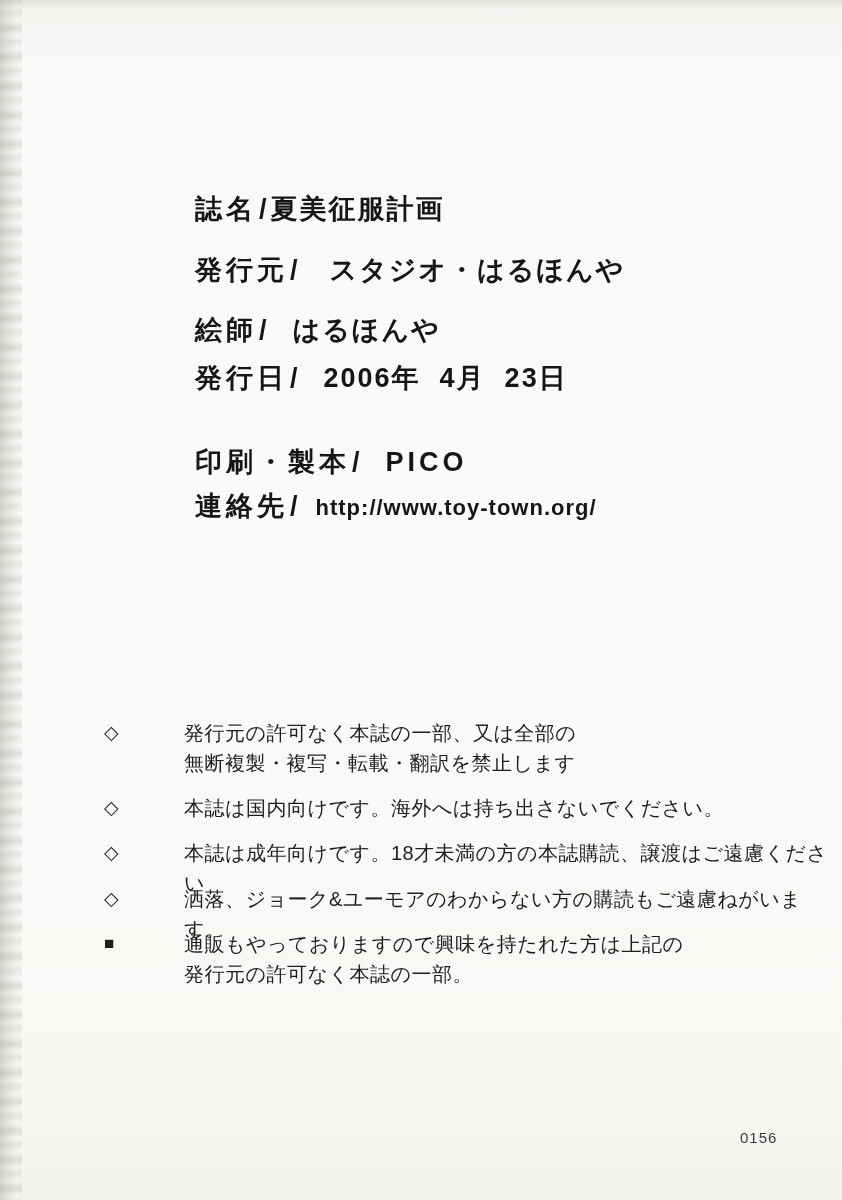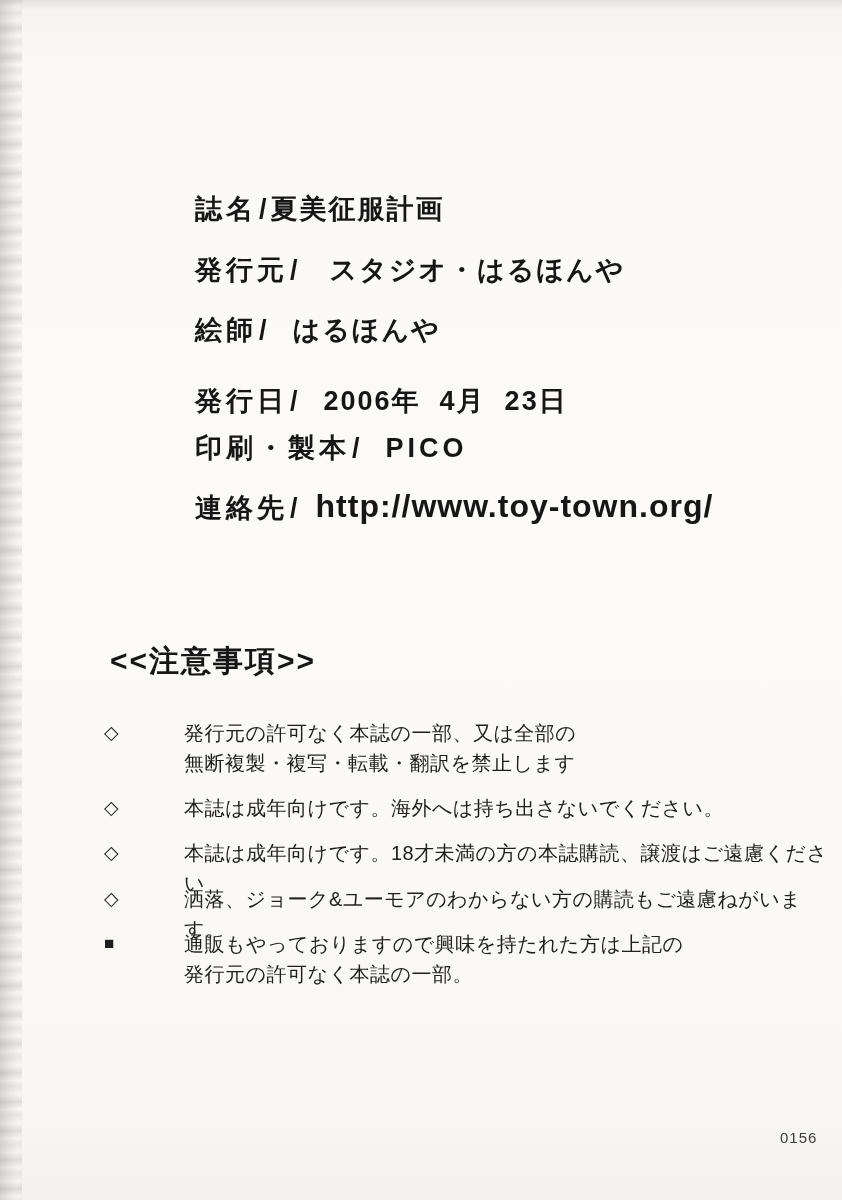--- a/index.html
+++ b/index.html
@@ -49,29 +49,29 @@
     font-size: 27px;
     letter-spacing: 0;
     color: #161616;
   }
   .c-label { letter-spacing: 4px; }
   .c-sep { padding: 0 2px; }
   .c-value { letter-spacing: 2px; white-space: pre; }
   .line-0 { top: 160px; }
   .line-1 { top: 221px; }
   .line-2 { top: 281px; }
-  .line-3 { top: 352px; }
-  .line-4 { top: 399px; }
+  .line-3 { top: 329px; }
+  .line-4 { top: 413px; }
   .line-5 { top: 457px; }
   .line-0 .c-value { padding-left: 2px; }
   .line-1 .c-value { padding-left: 30px; }
   .line-2 .c-value { padding-left: 24px; margin-top: 19px; }
   .line-3 .c-value { padding-left: 24px; }
   .line-4 .c-value { padding-left: 24px; letter-spacing: 4px; }
-  .line-5 .c-value { padding-left: 16px; font-size: 32px; letter-spacing: 1px; }
+  .line-5 .c-value { padding-left: 16px; font-size: 22px; letter-spacing: 1px; }
 
   
   .notice-heading {
     position: absolute;
     left: 110px;
     top: 641px;
     font-size: 30px;
     font-weight: bold;
     letter-spacing: 2px;
     color: #161616;
@@ -98,21 +98,21 @@
   }
   .item-0 { top: 718px; }
   .item-1 { top: 793px; }
   .item-2 { top: 838px; }
   .item-3 { top: 884px; }
   .item-4 { top: 929px; }
   .item-4 .notice-marker { font-size: 17px; }
 
   .page-number {
     position: absolute;
-    left: 780px;
+    left: 740px;
     top: 1129px;
     font-size: 15px;
     letter-spacing: 1px;
     color: #3c3c3c;
   }
 </style>
 </head>
 <body>
 
 <div class="page">
@@ -133,30 +133,29 @@
       <span class="c-label">発行日</span><span class="c-sep">/</span><span class="c-value">2006年  4月  23日</span>
     </div>
     <div class="c-line line-4">
       <span class="c-label">印刷・製本</span><span class="c-sep">/</span><span class="c-value">PICO</span>
     </div>
     <div class="c-line line-5">
       <span class="c-label">連絡先</span><span class="c-sep">/</span><span class="c-value">http://www.toy-town.org/</span>
     </div>
   </div>
 
-  <div class="notice-heading">&lt;&lt;注意事項&gt;&gt;</div>
 
   <div class="notice-item item-0">
     <span class="notice-marker">◇</span>
     <span class="notice-text">発行元の許可なく本誌の一部、又は全部の
 無断複製・複写・転載・翻訳を禁止します</span>
   </div>
   <div class="notice-item item-1">
     <span class="notice-marker">◇</span>
-    <span class="notice-text">本誌は成年向けです。海外へは持ち出さないでください。</span>
+    <span class="notice-text">本誌は国内向けです。海外へは持ち出さないでください。</span>
   </div>
   <div class="notice-item item-2">
     <span class="notice-marker">◇</span>
     <span class="notice-text">本誌は成年向けです。18才未満の方の本誌購読、譲渡はご遠慮ください</span>
   </div>
   <div class="notice-item item-3">
     <span class="notice-marker">◇</span>
     <span class="notice-text">洒落、ジョーク&amp;ユーモアのわからない方の購読もご遠慮ねがいます。</span>
   </div>
   <div class="notice-item item-4">

